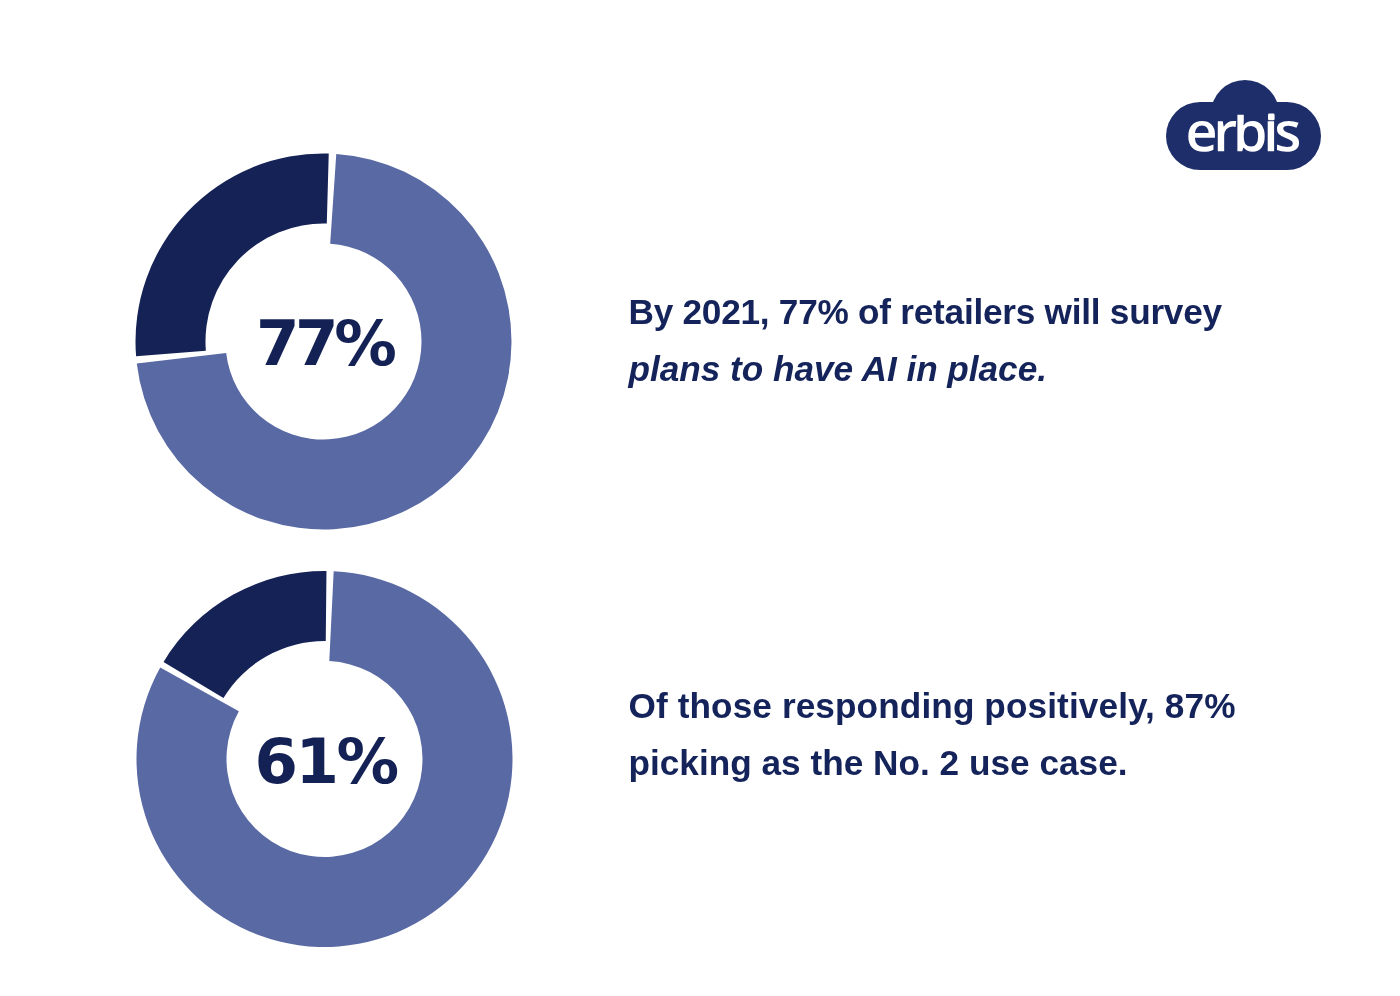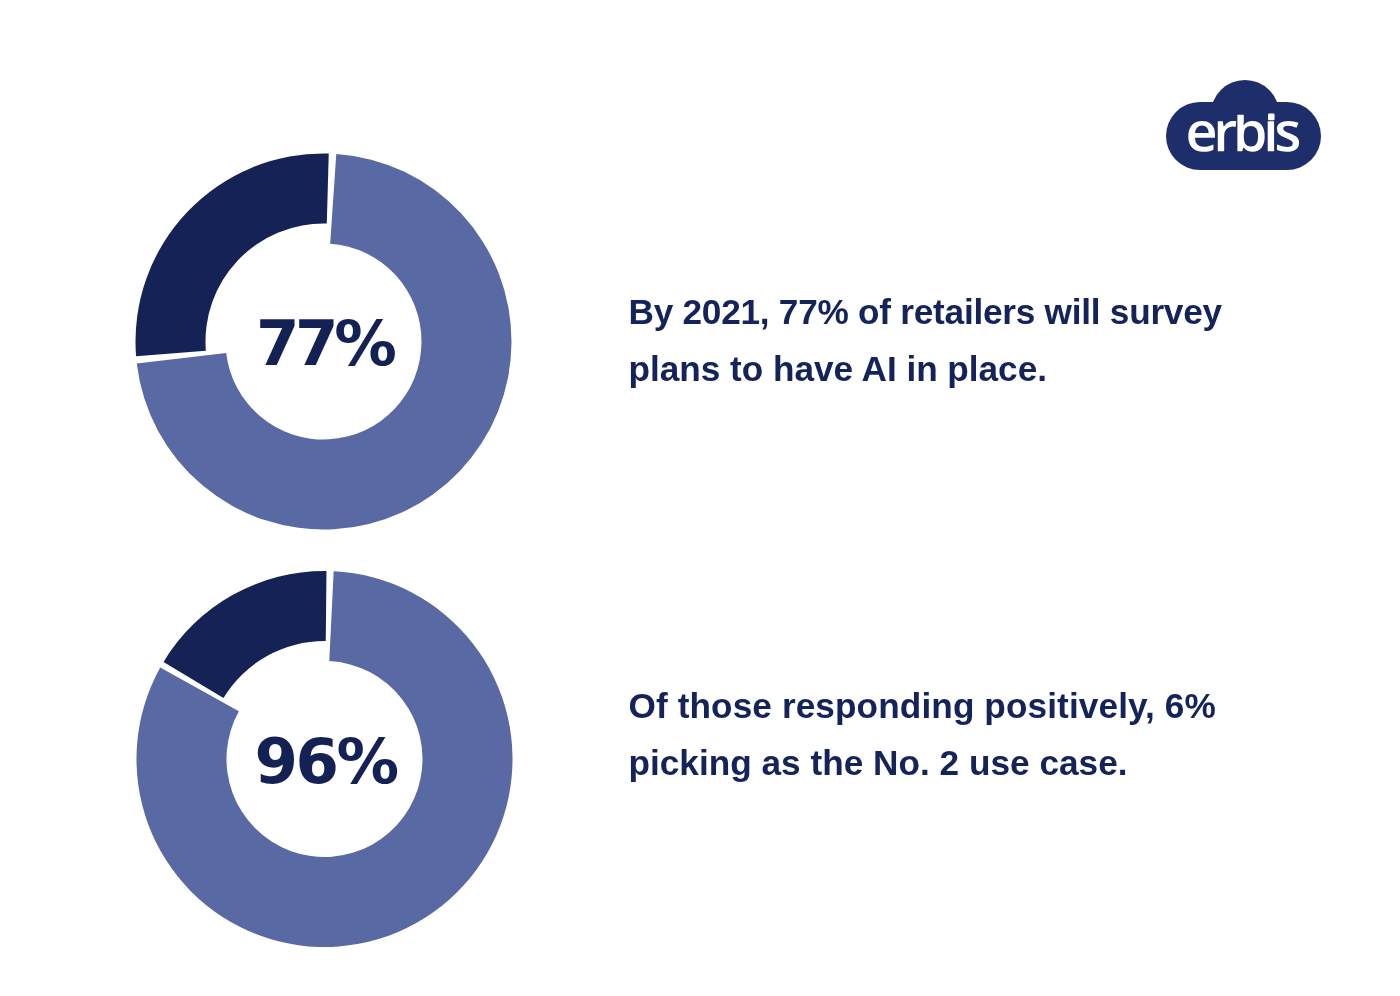--- a/index.html
+++ b/index.html
@@ -37,21 +37,21 @@
     color:#14235a;
     font-weight:bold;
     font-size:35.2px;
     line-height:57px;
     white-space:nowrap;
     margin-left:40px;
   }
   #text1 { left:588.5px; top:283.0px; }
   #text2 { left:588.5px; top:677.2px; }
   #text1 .tline:nth-child(1) { letter-spacing:-0.247px; }
-  #text1 .tline:nth-child(2) { letter-spacing:-0.025px; }
+  #text1 .tline:nth-child(2) { letter-spacing:-0.025px;font-style:italic; }
   #text2 .tline:nth-child(1) { letter-spacing:0.101px; }
   #text2 .tline:nth-child(2) { letter-spacing:0.011px; }
   #text2 .tline:nth-child(3) { letter-spacing:-0.580px; }
 </style>
 </head>
 <body>
 
 <div class="page">
 
   <div class="logo">
@@ -72,24 +72,24 @@
     </svg>
   </div>
   <div class="donut-value" id="value1">77%</div>
 
   <div class="donut" id="donut2">
     <svg viewBox="0 0 400 400" width="400" height="400">
       <path class="slice" fill="#5869a4" d="M212.68,13.22 A188,188 0 1 1 39.23,109.57 L117.87,153.34 A98,98 0 1 0 208.29,103.12 Z"></path>
       <path class="slice" fill="#152256" d="M42.52,103.89 A188,188 0 0 1 205.47,13.01 L204.74,83.01 A118,118 0 0 0 102.46,140.05 Z"></path>
     </svg>
   </div>
-  <div class="donut-value" id="value2">96%</div>
+  <div class="donut-value" id="value2">61%</div>
 
   <div class="stat-text" id="text1">
       <div class="tline">By 2021, 77% of retailers will survey</div>
       <div class="tline">plans to have AI in place.</div>
     </div>
   <div class="stat-text" id="text2">
-      <div class="tline">Of those responding positively, 6%</div>
+      <div class="tline">Of those responding positively, 87%</div>
       <div class="tline">picking as the No. 2 use case.</div>
     </div>
 
 </div>
 
 </body></html>

